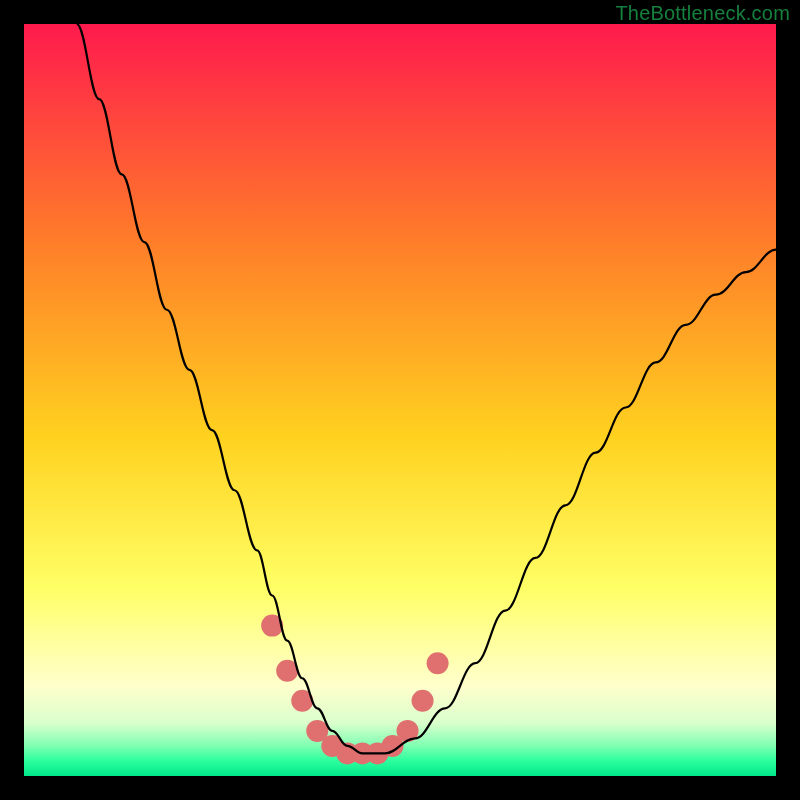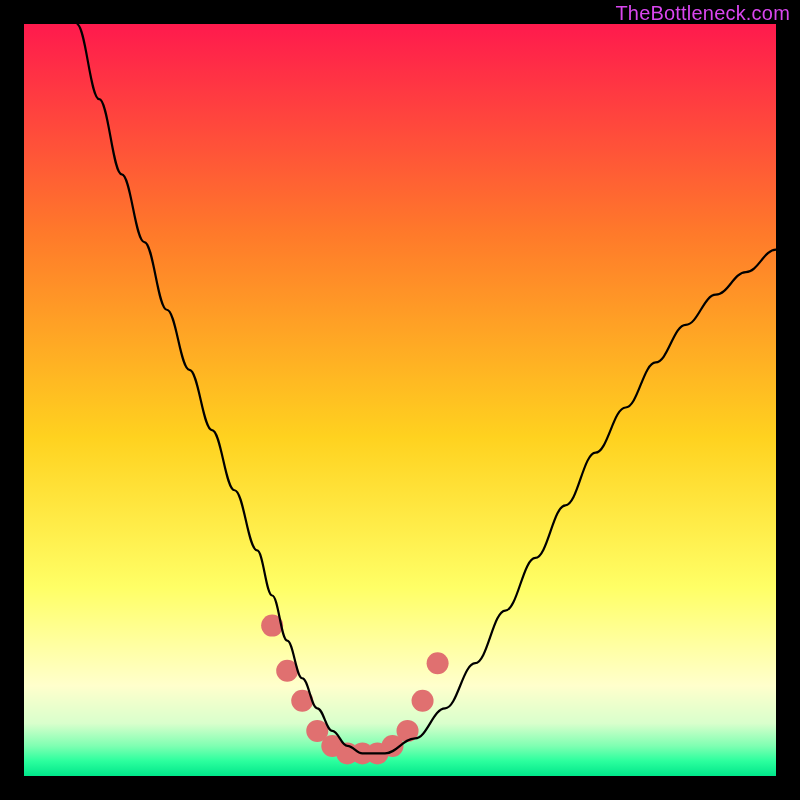--- a/index.html
+++ b/index.html
@@ -23,21 +23,21 @@
     position: absolute;
     left: 0;
     top: 0;
     width: 752px;
     height: 752px;
   }
   .watermark {
     position: absolute;
     top: 2px;
     right: 10px;
-    color: #d946ef;
+    color: #15803d;
     font-size: 20px;
     letter-spacing: 0.2px;
     font-weight: 500;
   }
 </style>
 </head>
 <body>
 
 <div class="frame">
   <svg class="plot" viewBox="0 0 752 752" preserveAspectRatio="none">

